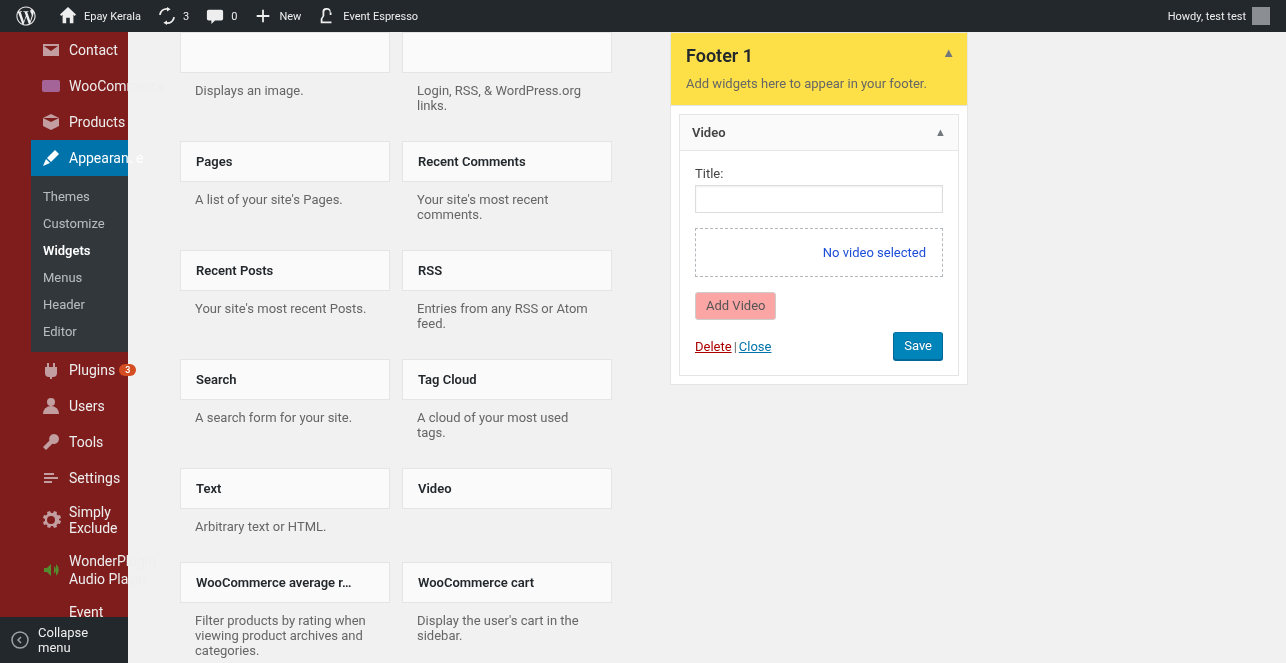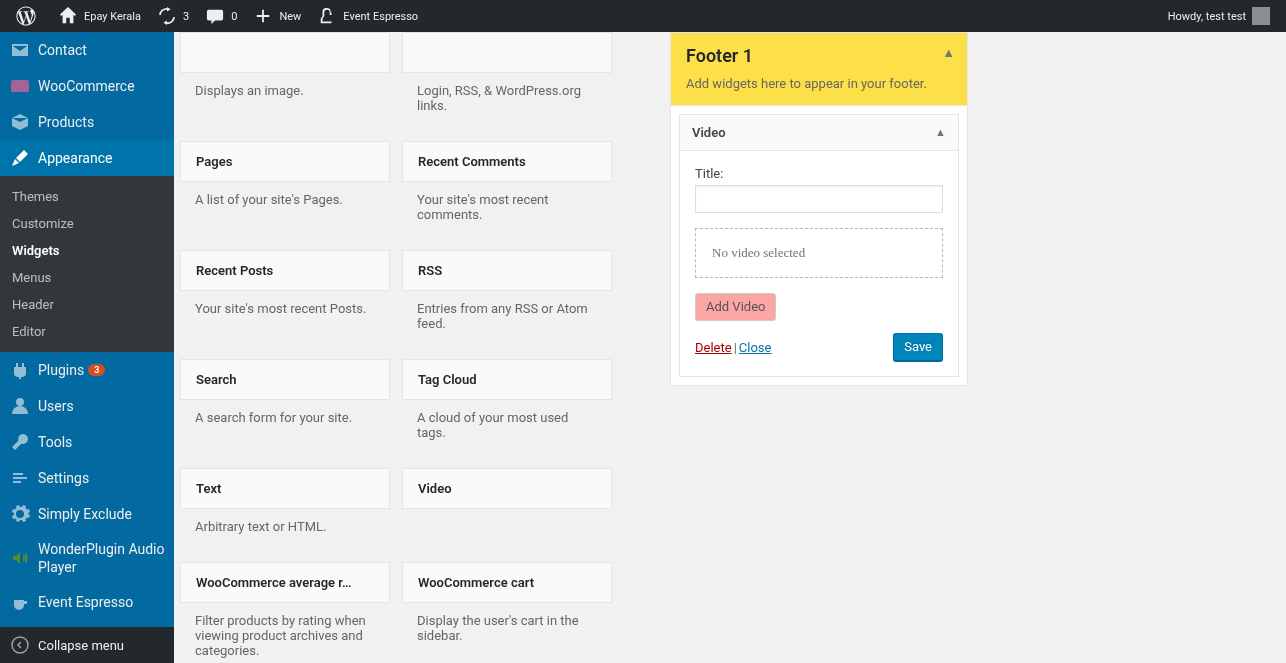--- a/index.html
+++ b/index.html
@@ -6,21 +6,21 @@
 body { background: #f1f1f1; font-size: 13px; color: #444; width: 1286px; height: 663px; overflow: hidden; }
 
 
 .adminbar { height: 32px; background: #23282d; color: #eee; display: flex; align-items: center; padding: 0 8px; position: relative; }
 .adminbar .ab-item { display: flex; align-items: center; height: 32px; padding: 0 8px; color: #eee; cursor: pointer; font-size: 11px; }
 .adminbar .ab-icon { width: 20px; height: 20px; display: inline-flex; align-items: center; justify-content: center; margin-right: 6px; }
 .adminbar .right { margin-left: auto; display: flex; align-items: center; }
 .avatar { width: 18px; height: 18px; background: #8b8f94; margin-left: 6px; border: 1px solid #8b8f94; }
 
 
-.sidebar { position: absolute; top: 32px; left: 0; bottom: 0; width: 174px; background: #0369a1; color: #eee; }
+.sidebar { position: absolute; top: 32px; left: 0; bottom: 0; width: 128px; background: #7f1d1d; color: #eee; padding-left: 31px; }
 .menu-item { display: flex; align-items: center; padding: 8px 8px 8px 10px; color: #eee; cursor: pointer; font-size: 14px; }
 .menu-item.current { background: #0073aa; color: #fff; position: relative; }
 .menu-item.current::after { content: ""; position: absolute; right: -8px; top: 50%; transform: translateY(-50%); border: 8px solid transparent; border-right-color: #f1f1f1; }
 .menu-icon { width: 20px; height: 20px; margin-right: 8px; display: inline-flex; align-items: center; justify-content: center; color: rgba(240,245,250,0.6); }
 .menu-item.current .menu-icon { color: #fff; }
 .submenu { background: #32373c; padding: 7px 0; }
 .submenu-item { padding: 6px 12px; color: rgba(240,245,250,0.7); cursor: pointer; font-size: 13px; }
 .submenu-item.current { color: #fff; font-weight: 600; }
 .badge { display: inline-block; background: #d54e21; color: #fff; border-radius: 9px; font-size: 9px; padding: 1px 6px; margin-left: 4px; font-weight: 600; }
 .collapse { position: absolute; bottom: 0; left: 0; right: 0; padding: 8px 10px; font-size: 13px; color: #eee; cursor: pointer; display: flex; align-items: center; background: #23282d; }
@@ -37,21 +37,21 @@
 .sidebar-area { width: 298px; margin-left: 38px; }
 .sidebar-header { background: #fde047; border: 1px solid #e5e5e5; border-bottom: none; padding: 12px 15px 14px; position: relative; }
 .sidebar-title { font-size: 18px; font-weight: 600; color: #23282d; margin-bottom: 10px; }
 .sidebar-desc { font-size: 13px; color: #666; }
 .sidebar-toggle { position: absolute; top: 12px; right: 12px; cursor: pointer; color: #72777c; }
 .widget-container { border: 1px solid #e5e5e5; background: #fff; padding: 8px; }
 .widget-instance-top { border: 1px solid #e5e5e5; background: #fafafa; padding: 10px 12px; font-weight: 600; display: flex; justify-content: space-between; align-items: center; cursor: pointer; }
 .widget-instance-body { border: 1px solid #e5e5e5; border-top: none; padding: 15px; background: #fff; }
 .widget-instance-body label { display: block; margin-bottom: 4px; }
 .widget-instance-body input[type=text] { width: 100%; border: 1px solid #ddd; padding: 4px 6px; font-size: 14px; height: 28px; box-shadow: inset 0 1px 2px rgba(0,0,0,0.07); }
-.no-video { margin-top: 15px; border: 1px dashed #b4b9be; padding: 16px; text-align: left; color: #737373; font-family: Liberation Serif, serif; }
+.no-video { margin-top: 15px; border: 1px dashed #b4b9be; padding: 16px; text-align: right; color: #1d4ed8; }
 .add-video { margin-top: 15px; }
 .button { display: inline-block; background: #fca5a5; border: 1px solid #ccc; padding: 0 10px; height: 28px; line-height: 26px; border-radius: 3px; cursor: pointer; font-size: 13px; color: #555; }
 .button-primary { background: #0085ba; border-color: #0073aa #006799 #006799; color: #fff; box-shadow: 0 1px 0 #006799; text-shadow: 0 -1px 1px #006799; }
 .widget-actions { margin-top: 12px; display: flex; justify-content: space-between; align-items: center; }
 .widget-links a { color: #0073aa; text-decoration: underline; cursor: pointer; }
 .widget-links .delete { color: #a00; }
 .widget-links .sep { color: #666; margin: 0 2px; }
 
 svg { fill: currentColor; }
 </style>

